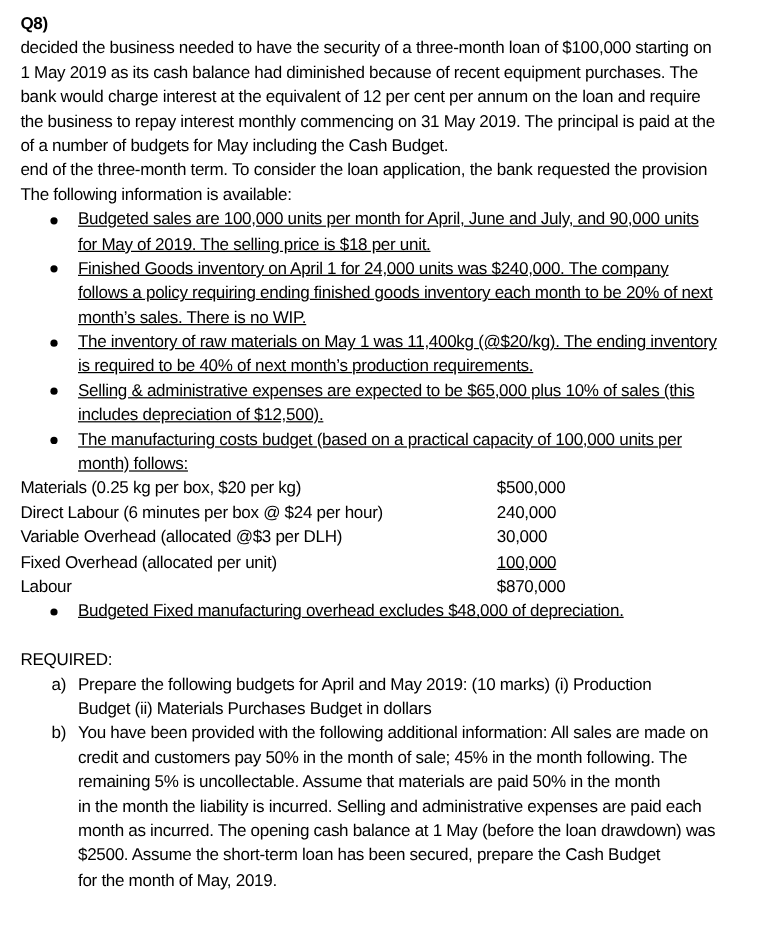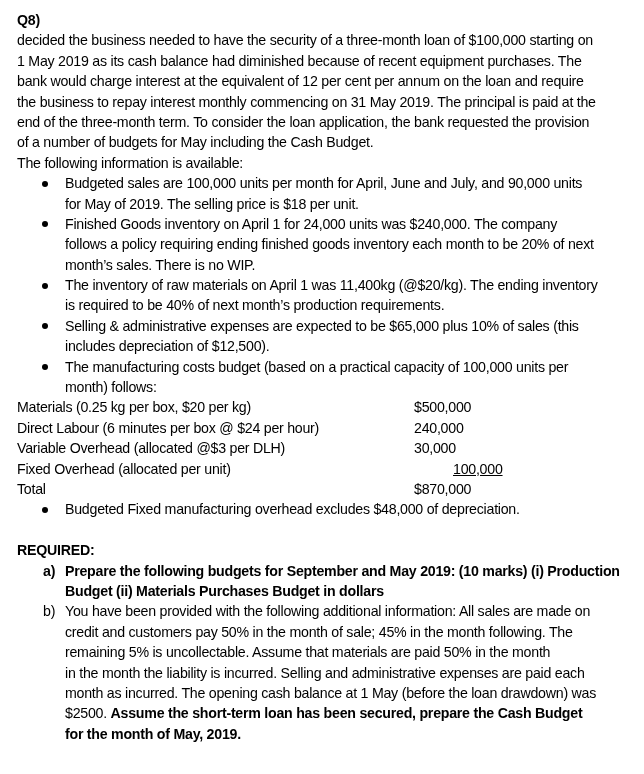--- a/index.html
+++ b/index.html
@@ -21,25 +21,26 @@
       position: absolute;
       left: 17px;
       top: 10px;
       width: 627px;
     }
     .line {
       height: 20.4px;
       line-height: 20.4px;
       white-space: nowrap;
     }
-    .bold { font-weight: bold; }
+    .bold { font-weight: normal; }
     .title { font-weight: bold; }
     .bullet-item {
       position: relative;
       padding-left: 48px;
+      text-decoration: underline;
     }
     .bullet-dot {
       position: absolute;
       left: 25px;
       top: 7.5px;
       width: 6px;
       height: 6px;
       border-radius: 50%;
       background: #000;
     }
@@ -47,21 +48,21 @@
       position: relative;
       height: 20.4px;
       line-height: 20.4px;
       white-space: nowrap;
     }
     .cost-value {
       position: absolute;
       left: 397px;
       top: 0;
     }
-    .underline { text-decoration: underline; margin-left: 39px; }
+    .underline { text-decoration: underline; }
     .blank { height: 20.4px; }
     .req-item {
       position: relative;
       padding-left: 48px;
     }
     .req-marker {
       position: absolute;
       left: 26px;
       top: 0;
       line-height: 20.4px;
@@ -72,41 +73,41 @@
 
 <div class="page">
 
   <div class="line title">Q8)</div>
 
   <div>
     <div class="line">decided the business needed to have the security of a three-month loan of $100,000 starting on</div>
     <div class="line">1 May 2019 as its cash balance had diminished because of recent equipment purchases. The</div>
     <div class="line">bank would charge interest at the equivalent of 12 per cent per annum on the loan and require</div>
     <div class="line">the business to repay interest monthly commencing on 31 May 2019. The principal is paid at the</div>
+    <div class="line">of a number of budgets for May including the Cash Budget.</div>
     <div class="line">end of the three-month term. To consider the loan application, the bank requested the provision</div>
-    <div class="line">of a number of budgets for May including the Cash Budget.</div>
   </div>
 
   <div class="line">The following information is available:</div>
 
   <div>
     <div class="bullet-item">
       <span class="bullet-dot"></span>
       <div class="line">Budgeted sales are 100,000 units per month for April, June and July, and 90,000 units</div>
       <div class="line">for May of 2019. The selling price is $18 per unit.</div>
     </div>
     <div class="bullet-item">
       <span class="bullet-dot"></span>
       <div class="line">Finished Goods inventory on April 1 for 24,000 units was $240,000. The company</div>
       <div class="line">follows a policy requiring ending finished goods inventory each month to be 20% of next</div>
       <div class="line">month’s sales. There is no WIP.</div>
     </div>
     <div class="bullet-item">
       <span class="bullet-dot"></span>
-      <div class="line">The inventory of raw materials on April 1 was 11,400kg (@$20/kg). The ending inventory</div>
+      <div class="line">The inventory of raw materials on May 1 was 11,400kg (@$20/kg). The ending inventory</div>
       <div class="line">is required to be 40% of next month’s production requirements.</div>
     </div>
     <div class="bullet-item">
       <span class="bullet-dot"></span>
       <div class="line">Selling &amp; administrative expenses are expected to be $65,000 plus 10% of sales (this</div>
       <div class="line">includes depreciation of $12,500).</div>
     </div>
     <div class="bullet-item">
       <span class="bullet-dot"></span>
       <div class="line">The manufacturing costs budget (based on a practical capacity of 100,000 units per</div>
@@ -125,37 +126,37 @@
     </div>
     <div class="cost-row">
       <span>Variable Overhead (allocated @$3 per DLH)</span>
       <span class="cost-value">30,000</span>
     </div>
     <div class="cost-row">
       <span>Fixed Overhead (allocated per unit)</span>
       <span class="cost-value underline">100,000</span>
     </div>
     <div class="cost-row">
-      <span>Total</span>
+      <span>Labour</span>
       <span class="cost-value">$870,000</span>
     </div>
   </div>
 
   <div class="bullet-item">
     <span class="bullet-dot"></span>
     <div class="line">Budgeted Fixed manufacturing overhead excludes $48,000 of depreciation.</div>
   </div>
 
   <div class="blank"></div>
 
   <div class="line bold">REQUIRED:</div>
 
   <div class="req-item bold">
     <span class="req-marker">a)</span>
-    <div class="line">Prepare the following budgets for September and May 2019: (10 marks) (i) Production</div>
+    <div class="line">Prepare the following budgets for April and May 2019: (10 marks) (i) Production</div>
     <div class="line">Budget (ii) Materials Purchases Budget in dollars</div>
   </div>
 
   <div class="req-item">
     <span class="req-marker">b)</span>
     <div class="line">You have been provided with the following additional information: All sales are made on</div>
     <div class="line">credit and customers pay 50% in the month of sale; 45% in the month following. The</div>
     <div class="line">remaining 5% is uncollectable. Assume that materials are paid 50% in the month</div>
     <div class="line">in the month the liability is incurred. Selling and administrative expenses are paid each</div>
     <div class="line">month as incurred. The opening cash balance at 1 May (before the loan drawdown) was</div>

